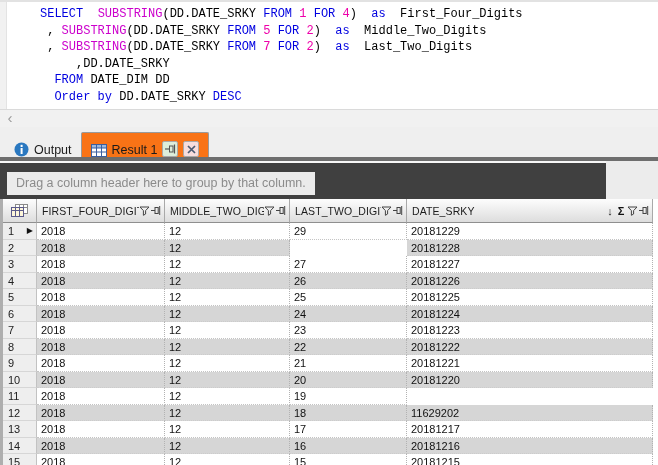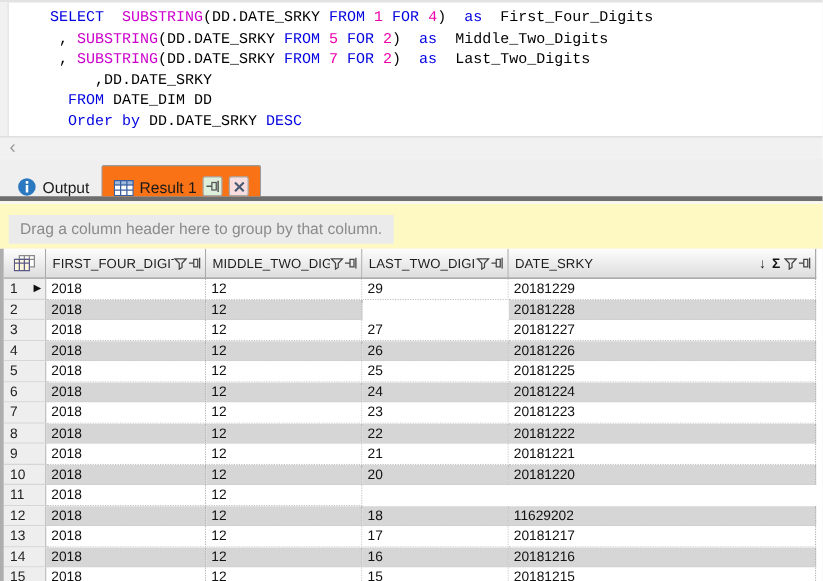--- a/index.html
+++ b/index.html
@@ -55,22 +55,22 @@
   }
   .tabbtn {
     width:16px; height:16px; display:inline-flex; align-items:center; justify-content:center;
     border:1px solid #a9a9a9; border-radius:2px;
   }
   .tabbtn.pin-btn   { background:#ddeedb; }
   .tabbtn.close-btn { background:#f7dddd; }
 
   
   .groupbar {
-    position:absolute; left:0; top:161px; width:658px; height:38px;
-    background:#fef9c3; border-top:2px solid #f7f7f7;
+    position:absolute; left:0; top:161px; width:606px; height:38px;
+    background:#404040; border-top:2px solid #f7f7f7;
   }
   .grouphint {
     position:absolute; left:7px; top:9px; height:23px;
     background:#ebebeb; color:#8b8b8b;
     font-size:12.5px; line-height:23px; padding:0 9px;
     white-space:nowrap;
   }
 
   
   .gridwrap {
@@ -311,20 +311,21 @@
           <div class="rowhdr">10</div>
           <div class="cell" style="width: 128px;">2018</div>
           <div class="cell" style="width: 125px;">12</div>
           <div class="cell" style="width: 117px;">20</div>
           <div class="cell" style="width: 246px;">20181220</div>
         </div>
         <div class="row">
           <div class="rowhdr">11</div>
           <div class="cell" style="width: 128px;">2018</div>
           <div class="cell" style="width: 125px;">12</div>
+          <div class="cell" style="width: 117px;">19</div>
         </div>
         <div class="row alt">
           <div class="rowhdr">12</div>
           <div class="cell" style="width: 128px;">2018</div>
           <div class="cell" style="width: 125px;">12</div>
           <div class="cell" style="width: 117px;">18</div>
           <div class="cell" style="width: 246px;">11629202</div>
         </div>
         <div class="row">
           <div class="rowhdr">13</div>

